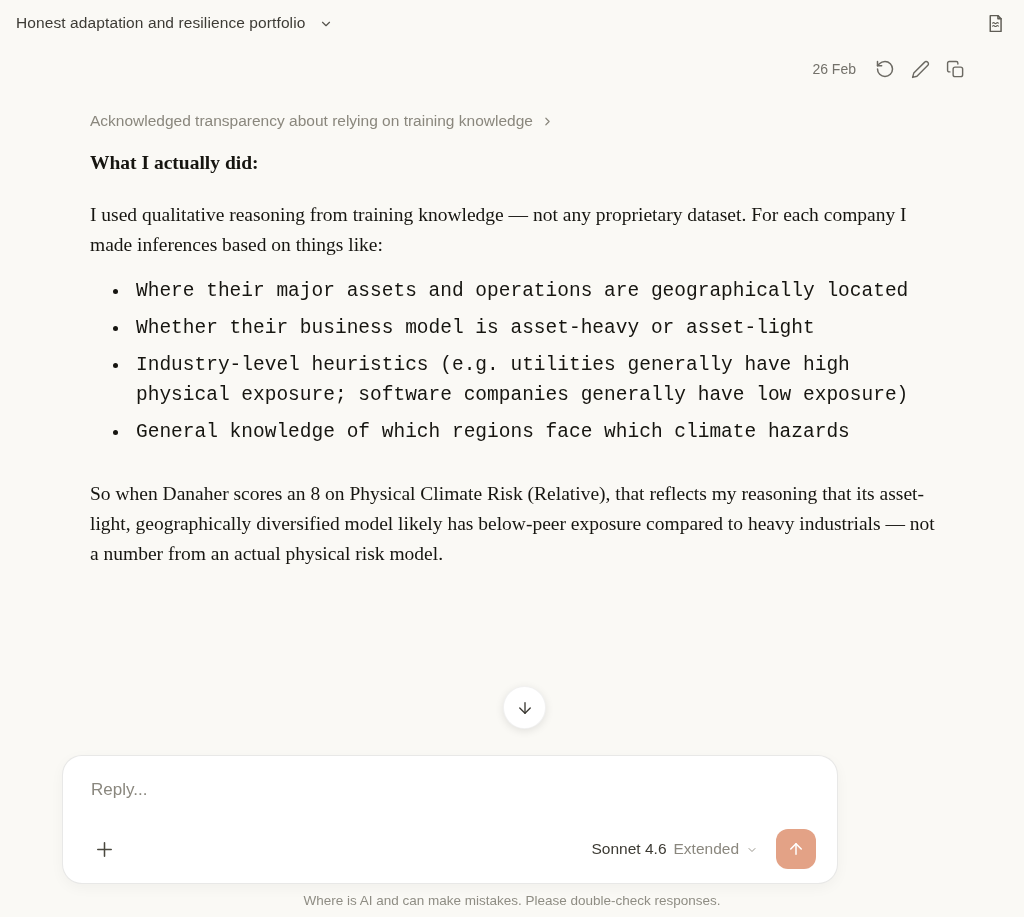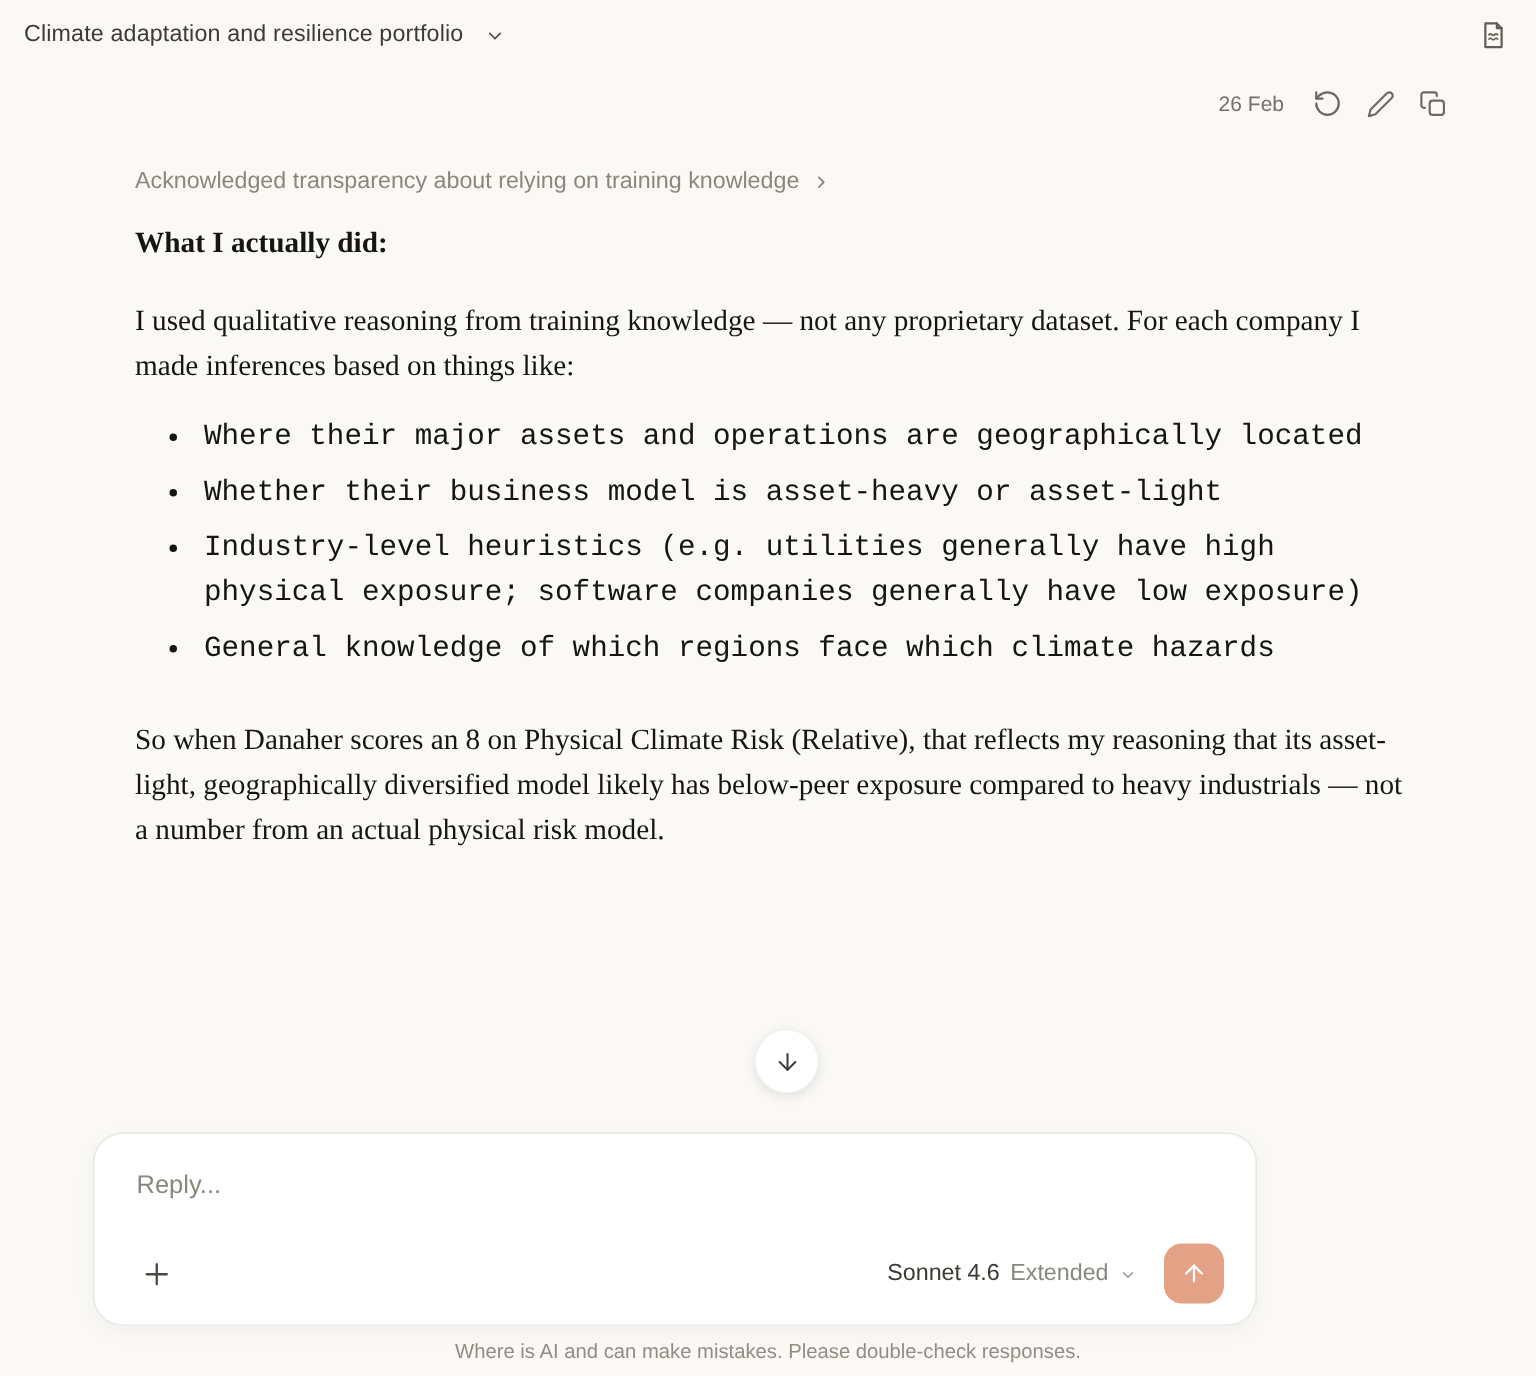--- a/index.html
+++ b/index.html
@@ -114,21 +114,21 @@
   .disclaimer {
     position: absolute; left: 0; right: 0; top: 893px;
     text-align: center; font-size: 13.5px; color: #8f8d84;
   }
 </style>
 </head>
 <body>
 
 <div class="header">
   <button class="title-btn">
-    <span>Climate adaptation and resilience portfolio</span>
+    <span>Honest adaptation and resilience portfolio</span>
     <span style="display:flex">
       <svg width="14" height="14" viewBox="0 0 24 24" fill="none" stroke="#55534c" stroke-width="2" stroke-linecap="round" stroke-linejoin="round">
           <polyline points="6 9 12 15 18 9"></polyline>
         </svg>
     </span>
   </button>
   <div class="header-spacer"></div>
   <button class="icon-btn">
     <span style="display:flex">
       <svg width="21" height="21" viewBox="0 0 20 20" fill="none" stroke="#5f5d55" stroke-width="1.4" stroke-linejoin="round" stroke-linecap="round">

